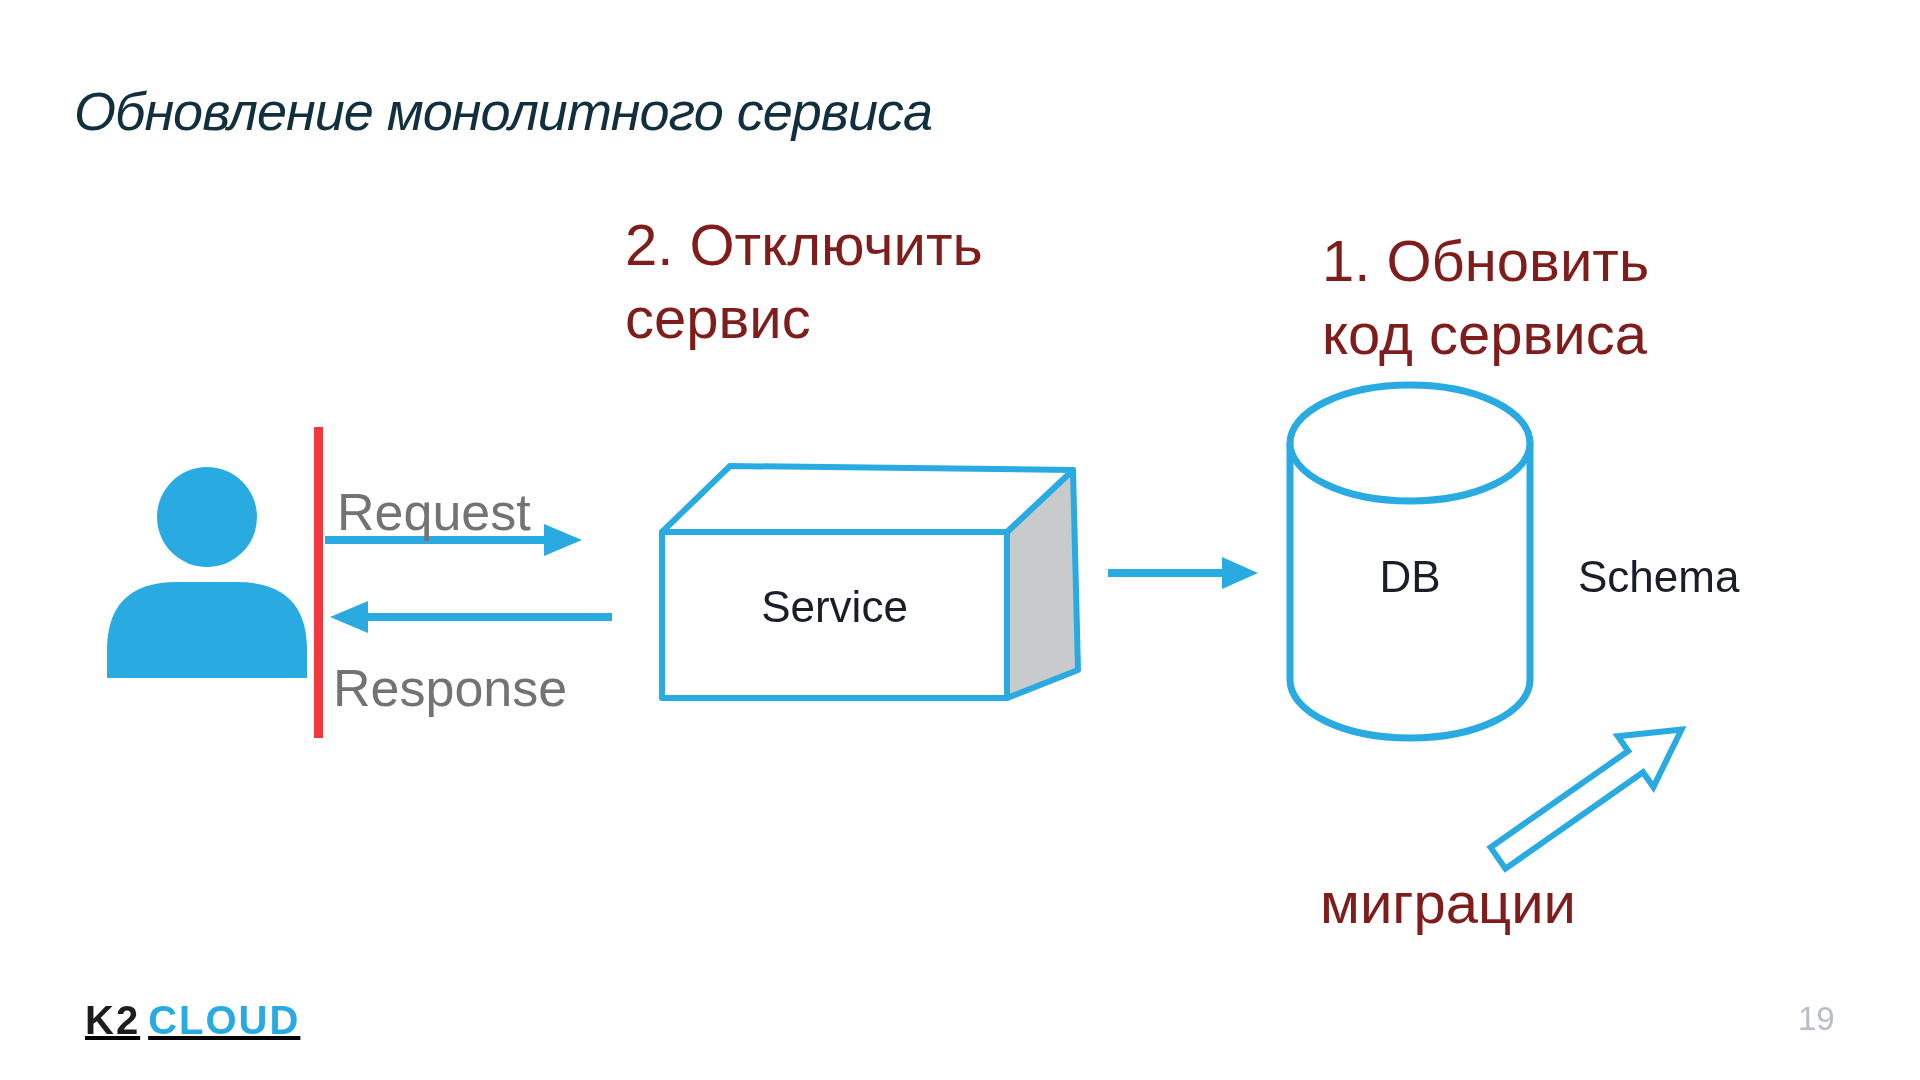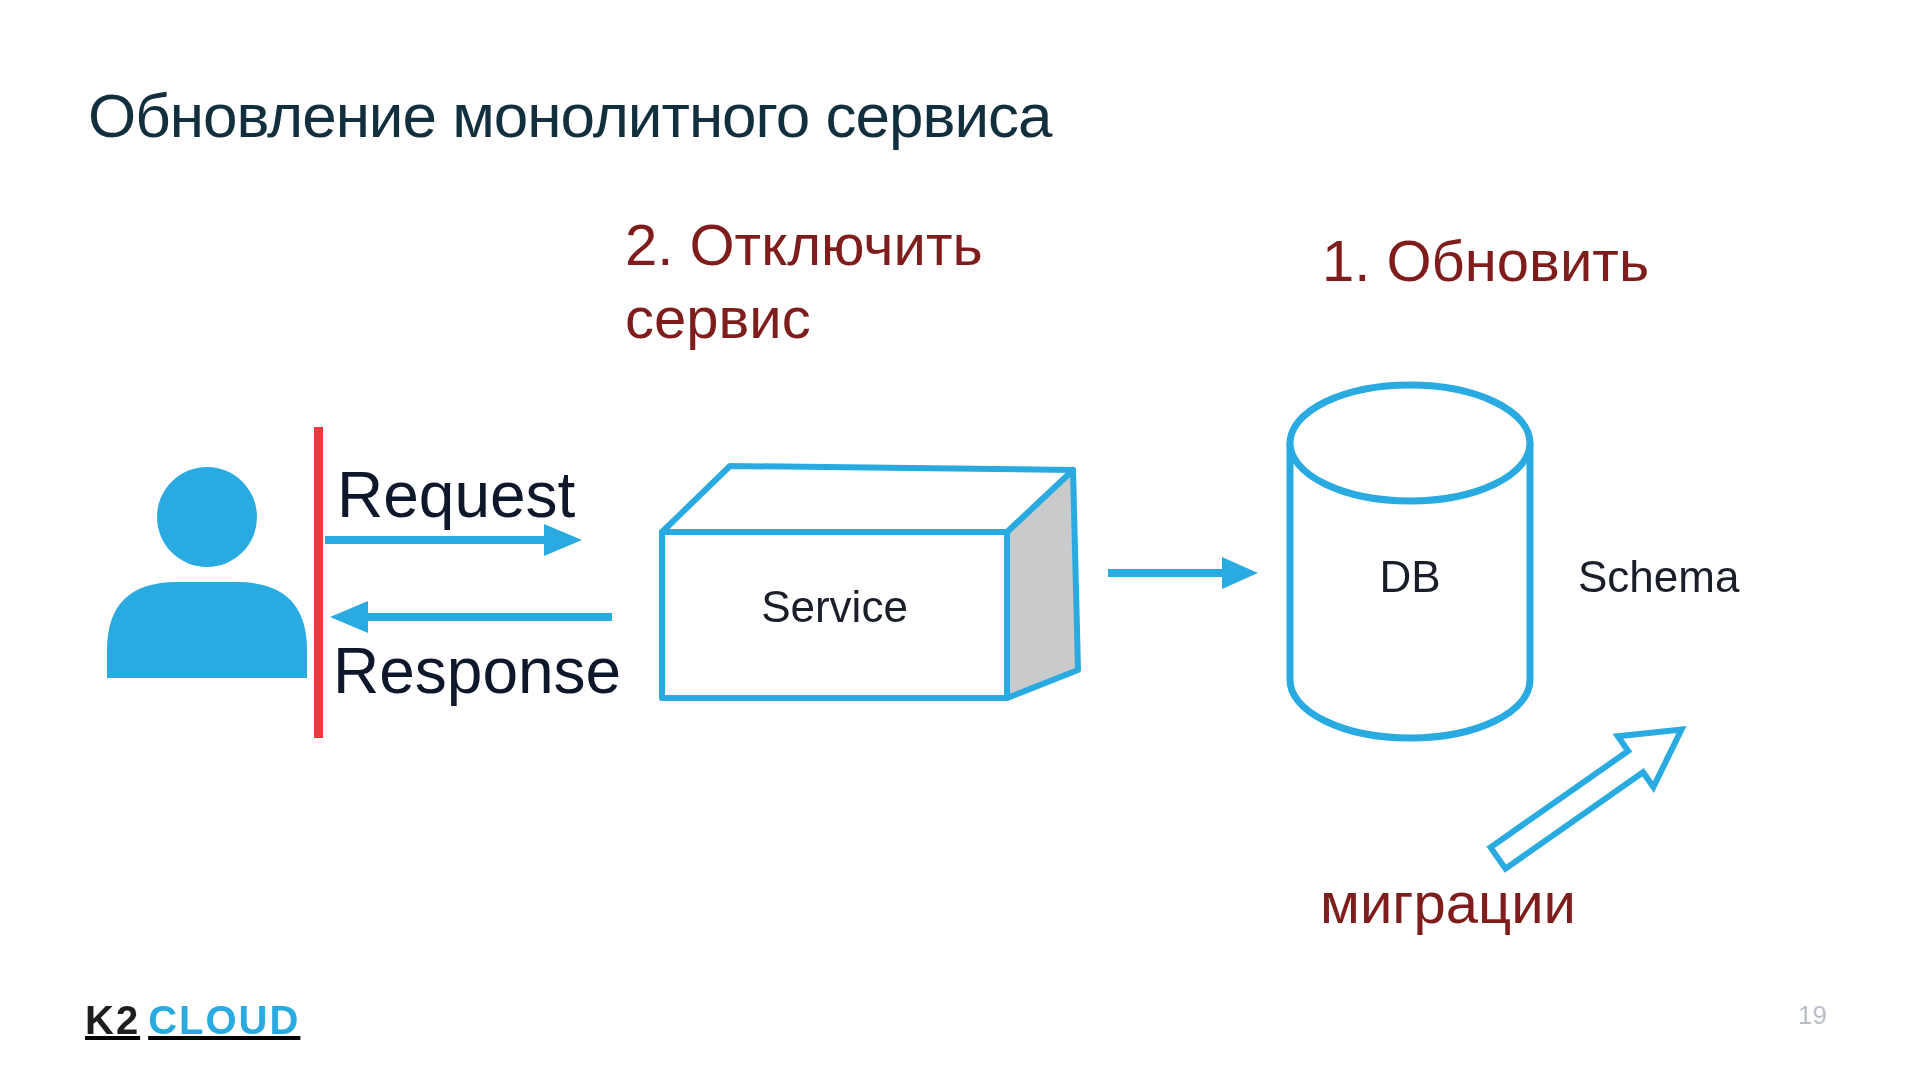--- a/index.html
+++ b/index.html
@@ -3,43 +3,43 @@
 <meta charset="utf-8">
 <style>
   html,body{margin:0;padding:0;}
   body{
     width:1920px;height:1080px;position:relative;overflow:hidden;
     background:#ffffff;
     font-family:"Liberation Sans", sans-serif;
   }
   .abs{position:absolute;}
   .slide-title{
-    left:88px;top:80px;
-    font-size:62px;font-weight:500;color:#122F3D;
-    letter-spacing:-1px;white-space:nowrap;
+    left:74px;top:80px;
+    font-size:54px;font-weight:500;color:#122F3D;
+    letter-spacing:-1px;white-space:nowrap;font-style:italic;
   }
   .step-label{
     font-size:58px;font-weight:400;color:#7f1d1d;line-height:73px;
     white-space:nowrap;
   }
   .flow-label{
-    font-size:64px;font-weight:400;color:#0f172a;white-space:nowrap;
+    font-size:52px;font-weight:400;color:#737373;white-space:nowrap;margin-top:24px;
   }
   .node-label{
     font-size:44px;font-weight:400;color:#1A1E28;text-align:center;
   }
   #svg-layer{left:0;top:0;width:1920px;height:1080px;}
   .footer-logo{
     left:85px;top:998px;font-size:40px;font-weight:700;
     letter-spacing:2px;white-space:nowrap;text-decoration:underline;
   }
   .logo-k2{color:#1D1D1B;}
   .logo-cloud{color:#29ABE2;margin-left:8px;}
   .page-number{
-    left:1798px;top:1000px;font-size:26px;color:#B9BDC7;
+    left:1798px;top:1000px;font-size:33px;color:#B9BDC7;
   }
 </style>
 </head>
 <body>
 
 <svg id="svg-layer" class="abs" viewBox="0 0 1920 1080">
 
   <g>
     <circle cx="207" cy="517" r="50" fill="#29ABE2"></circle>
     <path d="M107,678 V650 Q107,582 177,582 H237 Q307,582 307,650 V678 Z" fill="#29ABE2"></path>
@@ -80,20 +80,21 @@
 
 <div class="abs slide-title">Обновление монолитного сервиса</div>
 
 <div class="abs step-label" style="left:625px;top:208px;">
   <div>2. Отключить</div>
   <div>сервис</div>
 </div>
 
 <div class="abs step-label" style="left:1322px;top:208px;margin-top:16px;">
   <div>1. Обновить</div>
+  <div>код сервиса</div>
 </div>
 
 <div class="abs flow-label" style="left:337px;top:458px;">Request</div>
 
 <div class="abs flow-label" style="left:333px;top:634px;">Response</div>
 
 <div class="abs node-label" style="left:662px;top:582px;width:345px;">Service</div>
 
 <div class="abs node-label" style="left:1290px;top:552px;width:240px;">DB</div>
 

